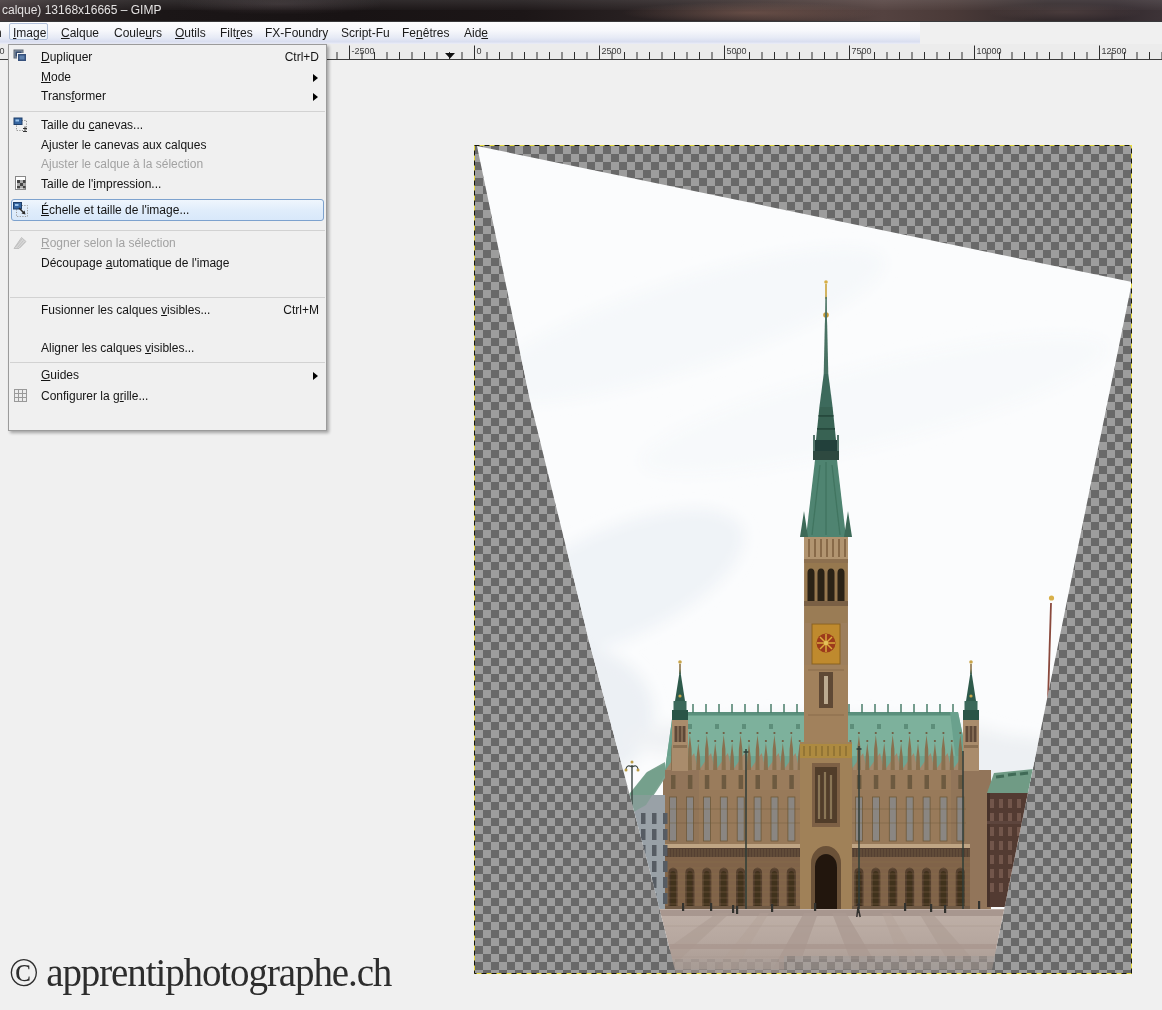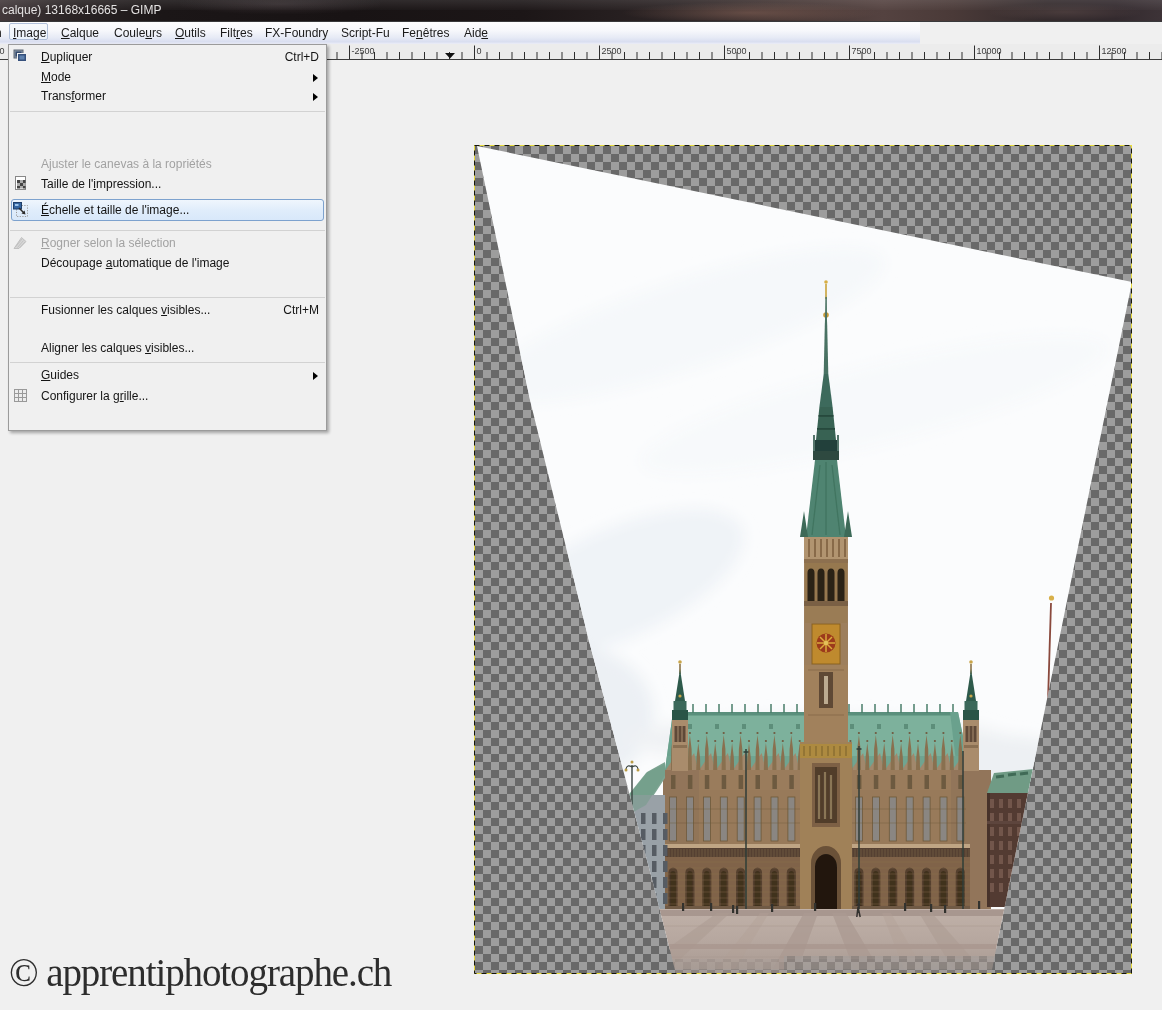--- a/index.html
+++ b/index.html
@@ -439,22 +439,34 @@
     </div>
   <div class="mi" style="top:23px">
       <span class="mt"><u>M</u>ode</span>
       <span class="ar"></span>
     </div>
   <div class="mi" style="top:42px">
       <span class="mt">Trans<u>f</u>ormer</span>
       <span class="ar"></span>
     </div>
   <div class="sep" style="top:66px"></div>
+  <div class="mi" style="top:71px">
+      <svg class="ic" width="15" height="15">
+        <rect x="3.5" y="3.5" width="10" height="10" fill="none" stroke="#8f8f8f" stroke-dasharray="1.2 1.4"></rect>
+        <rect x="1" y="1" width="8" height="6.5" fill="#3565a0" stroke="#1f3f6a"></rect>
+        <rect x="2.5" y="2.5" width="3.5" height="2" fill="#9cc3ea"></rect>
+        <path d="M10,11.5h4 M12,9.5v4 M10,14.5h4" stroke="#333" stroke-width="1"></path>
+      </svg>
+      <span class="mt">Taille du <u>c</u>anevas...</span>
+    </div>
+  <div class="mi" style="top:91px">
+      <span class="mt">Ajuster le canevas aux calques</span>
+    </div>
   <div class="mi" style="top:110px">
-      <span class="mt dis">Ajuster le canevas à la ropriétés</span>
+      <span class="mt dis">Ajuster le calque à la sélection</span>
     </div>
   <div class="mi" style="top:130px">
       <svg class="ic" width="15" height="15">
         <rect x="2.5" y="0.5" width="10" height="13" fill="#fff" stroke="#888"></rect>
         <rect x="4" y="4" width="3" height="3" fill="#444"></rect>
         <rect x="10" y="4" width="2.5" height="3" fill="#444"></rect>
         <rect x="7" y="7" width="3" height="3" fill="#444"></rect>
         <rect x="4" y="10" width="3" height="2.5" fill="#444"></rect>
         <rect x="10" y="10" width="2.5" height="2.5" fill="#444"></rect>
         <rect x="7" y="4" width="3" height="3" fill="#aaa"></rect>

